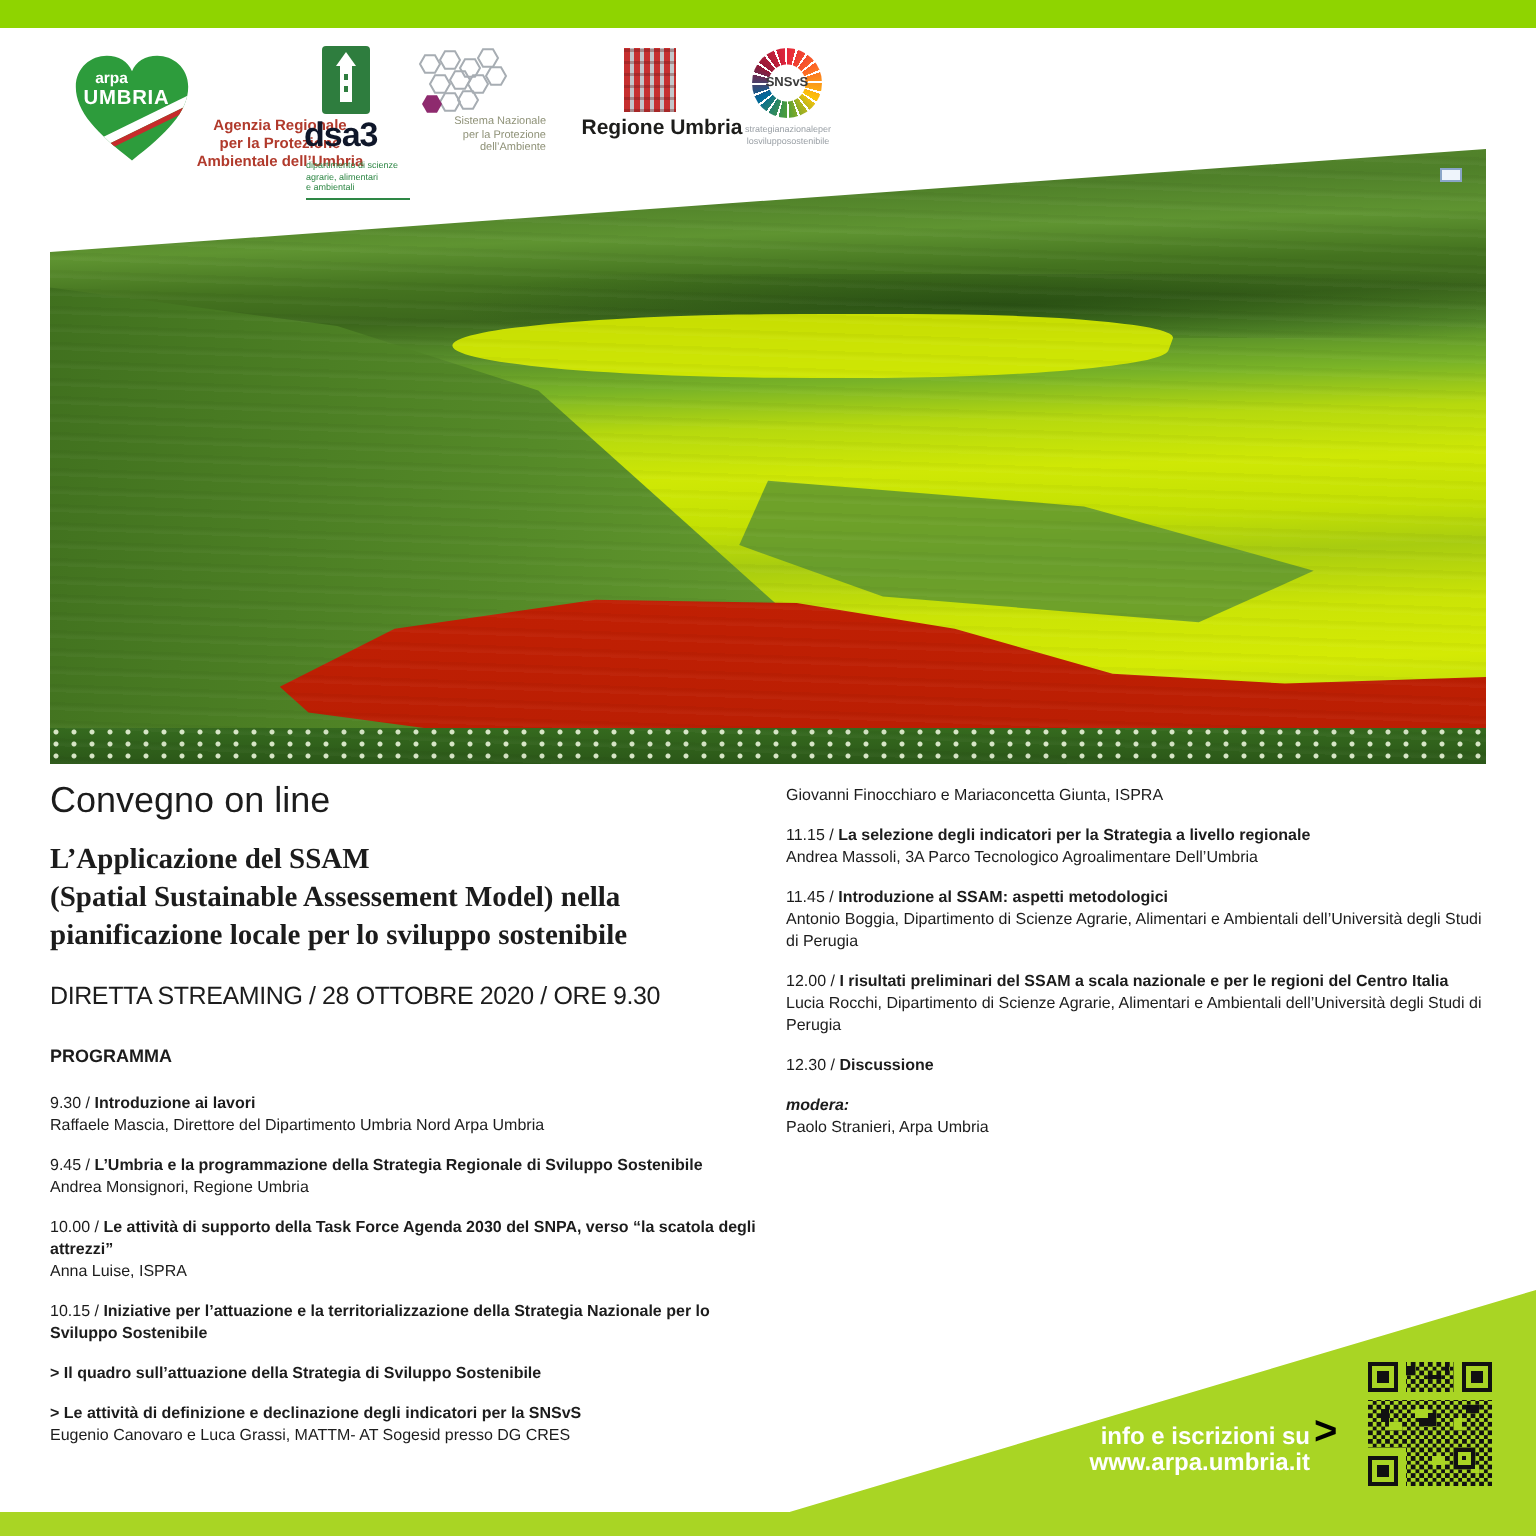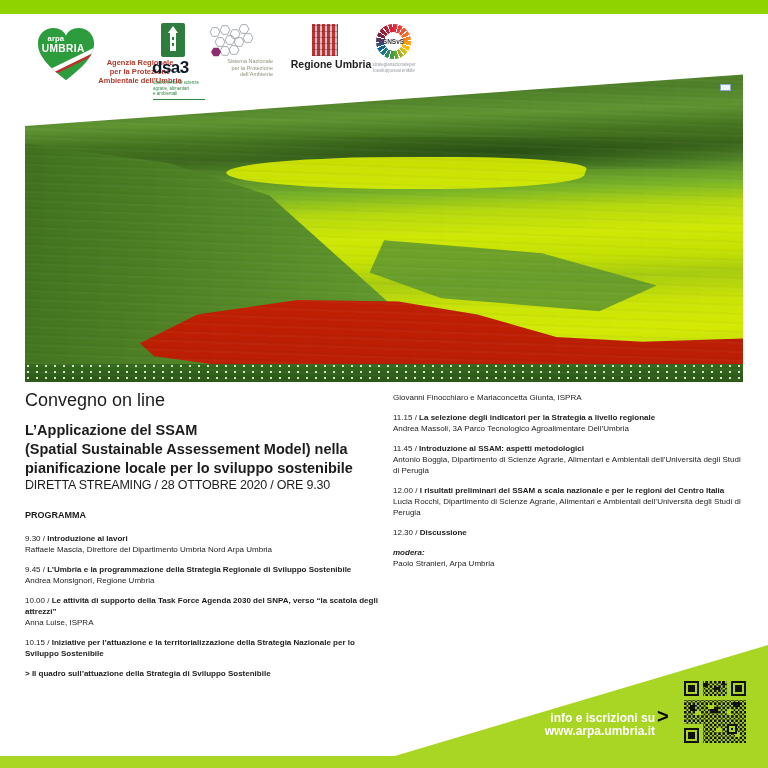--- a/index.html
+++ b/index.html
@@ -56,21 +56,21 @@
     background-size:9px 6px,100% 100%;}
   .photo-stripes{inset:0;opacity:.55;background:repeating-linear-gradient(2deg,
       rgba(255,255,255,0.05) 0 1px, rgba(0,0,0,0.05) 3px 4px, rgba(0,0,0,0) 4px 9px);}
   .photo-sky{inset:0;background:#fff;clip-path:polygon(0 0,100% 0,100% 4.5%,0 20.5%);}
   .photo-sign{left:695px;top:24px;width:9px;height:5px;background:#eef4fb;border:1px solid #8aa5c8;}
   
   #col-left{left:25px;top:392px;width:362px;z-index:3;}
   #col-right{left:393px;top:392px;width:352px;z-index:3;}
   .kicker{font-size:18px;line-height:16px;margin-bottom:13px;}
   .title{font-size:14.5px;font-weight:bold;line-height:19px;}
-  .title-block{}
+  .title-block{margin-bottom:13px;font-family:Liberation Serif, serif;}
   .streaming{font-size:12.5px;line-height:15px;margin-bottom:17px;letter-spacing:-0.2px;}
   .programma{font-size:9px;font-weight:bold;margin-bottom:13px;}
   .prog-item{margin-bottom:9px;font-size:8px;line-height:11px;}
   .prog-title .b{font-weight:bold;}
   .prog-speaker{font-weight:normal;}
   .modera-label{font-size:8px;line-height:11px;font-weight:bold;font-style:italic;margin-top:2px;}
   .modera-name{font-size:8px;line-height:11px;}
   
   #footer-band{left:0;top:640px;width:768px;height:128px;background:#a9d524;z-index:2;
     clip-path:polygon(0 90.6%,51.4% 90.6%,100% 3.9%,100% 100%,0 100%);}
@@ -203,20 +203,24 @@
     <div class="prog-item">
       <div class="prog-title"><span class="prog-time">10.00 / </span><span class="b">Le attività di supporto della Task Force Agenda 2030 del SNPA, verso “la scatola degli attrezzi”</span></div>
       <div class="prog-speaker">Anna Luise, ISPRA</div>
     </div>
     <div class="prog-item">
       <div class="prog-title"><span class="prog-time">10.15 / </span><span class="b">Iniziative per l’attuazione e la territorializzazione della Strategia Nazionale per lo Sviluppo Sostenibile</span></div>
     </div>
     <div class="prog-item">
       <div class="prog-title"><span class="b">&gt; Il quadro sull’attuazione della Strategia di Sviluppo Sostenibile</span></div>
     </div>
+    <div class="prog-item">
+      <div class="prog-title"><span class="b">&gt; Le attività di definizione e declinazione degli indicatori per la SNSvS</span></div>
+      <div class="prog-speaker">Eugenio Canovaro e Luca Grassi, MATTM- AT Sogesid presso DG CRES</div>
+    </div>
   </div>
 
   <div id="col-right" class="abs">
     <div class="prog-item">
       <div class="prog-speaker">Giovanni Finocchiaro e Mariaconcetta Giunta, ISPRA</div>
     </div>
     <div class="prog-item">
       <div class="prog-title"><span class="prog-time">11.15 / </span><span class="b">La selezione degli indicatori per la Strategia a livello regionale</span></div>
       <div class="prog-speaker">Andrea Massoli, 3A Parco Tecnologico Agroalimentare Dell’Umbria</div>
     </div>

